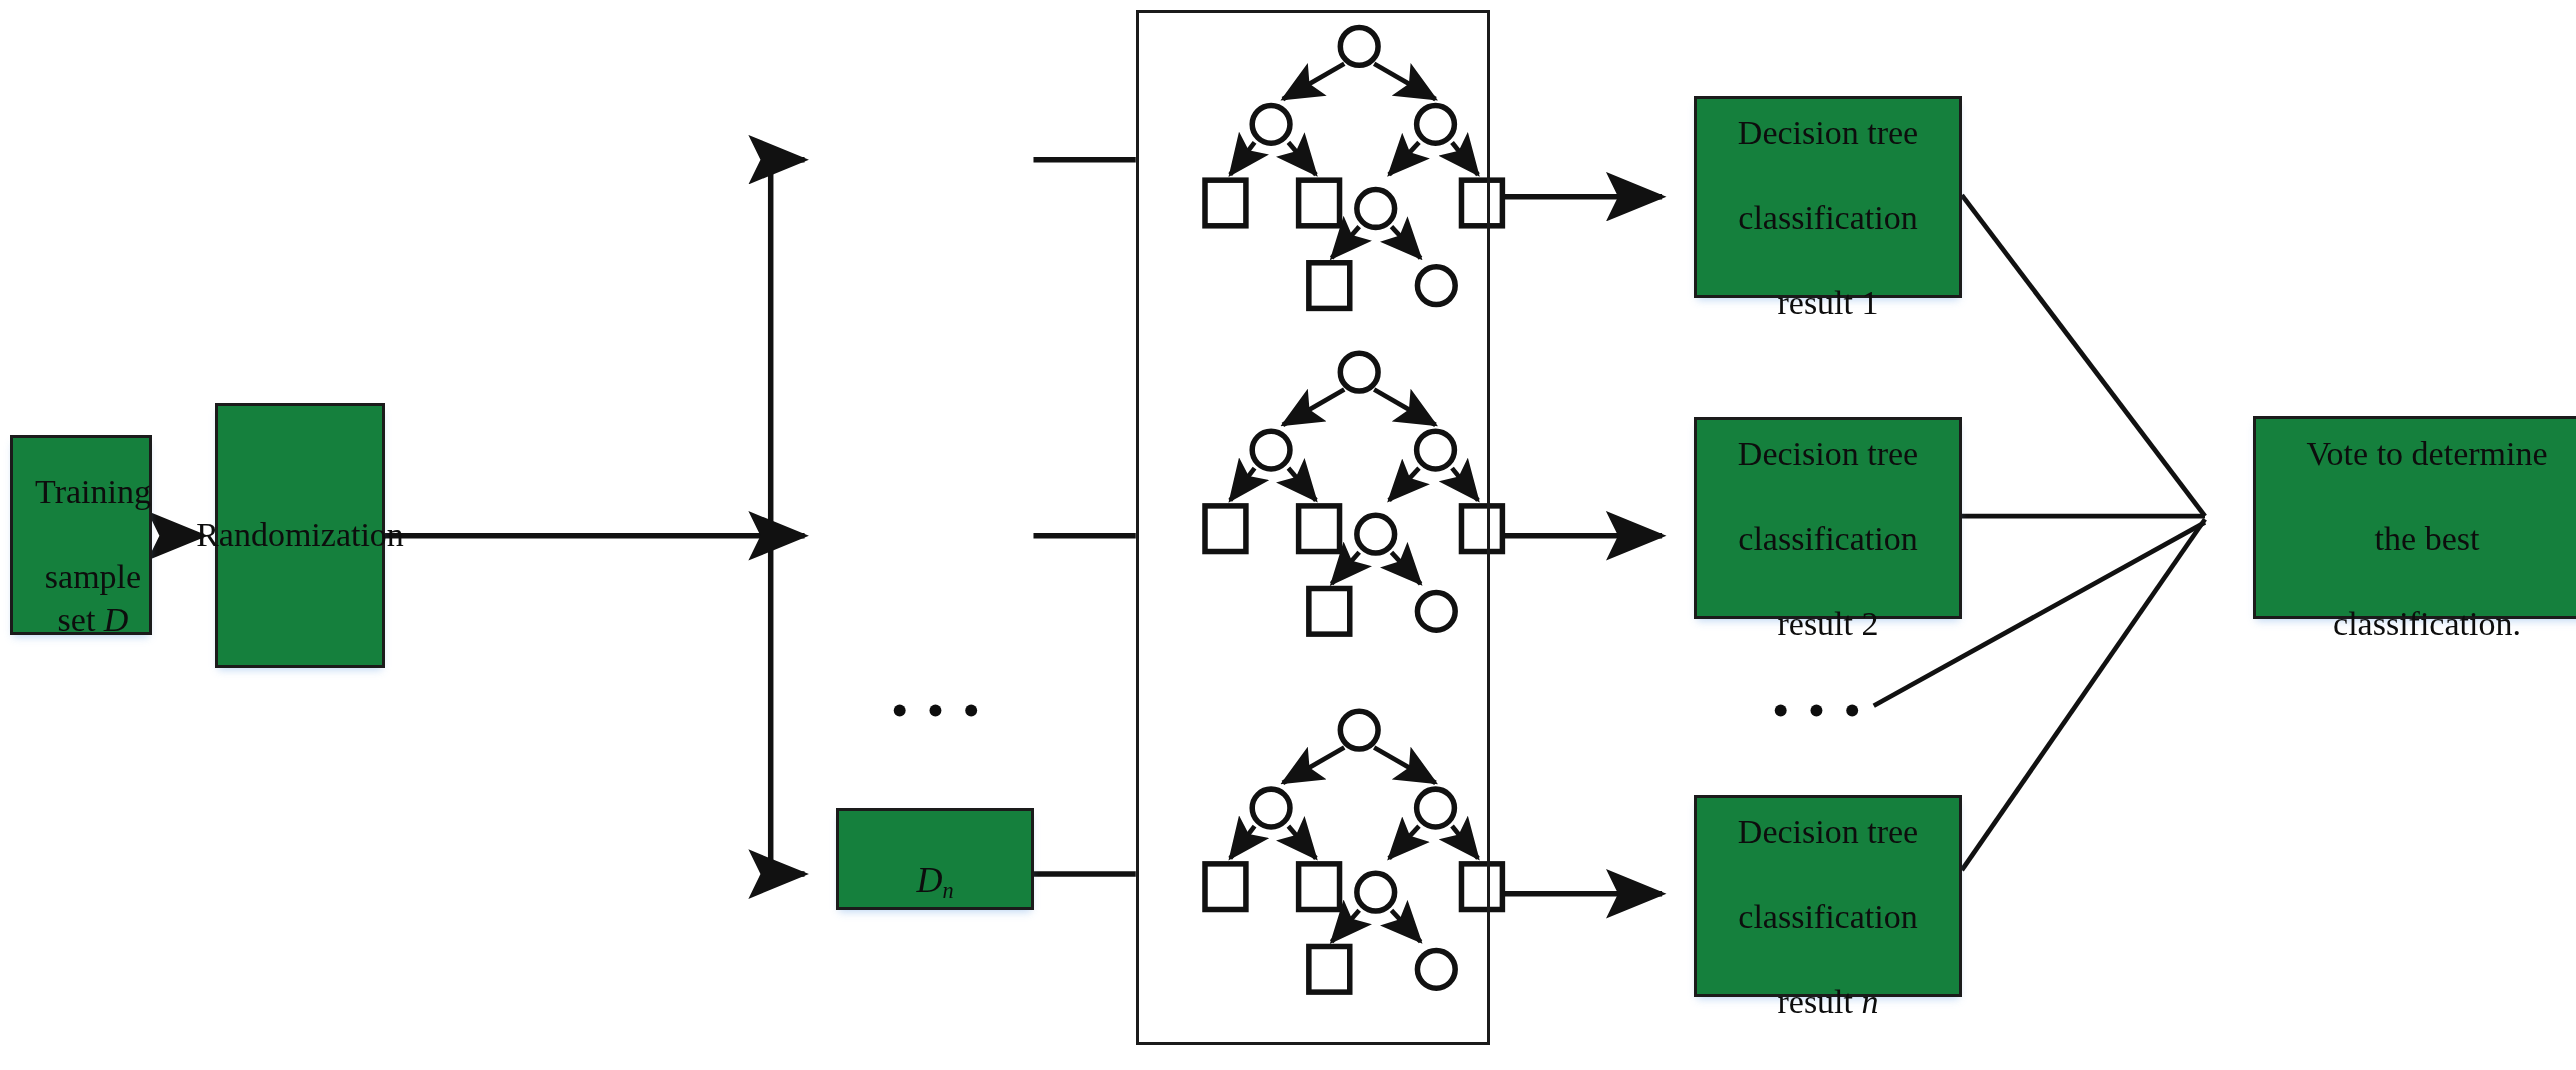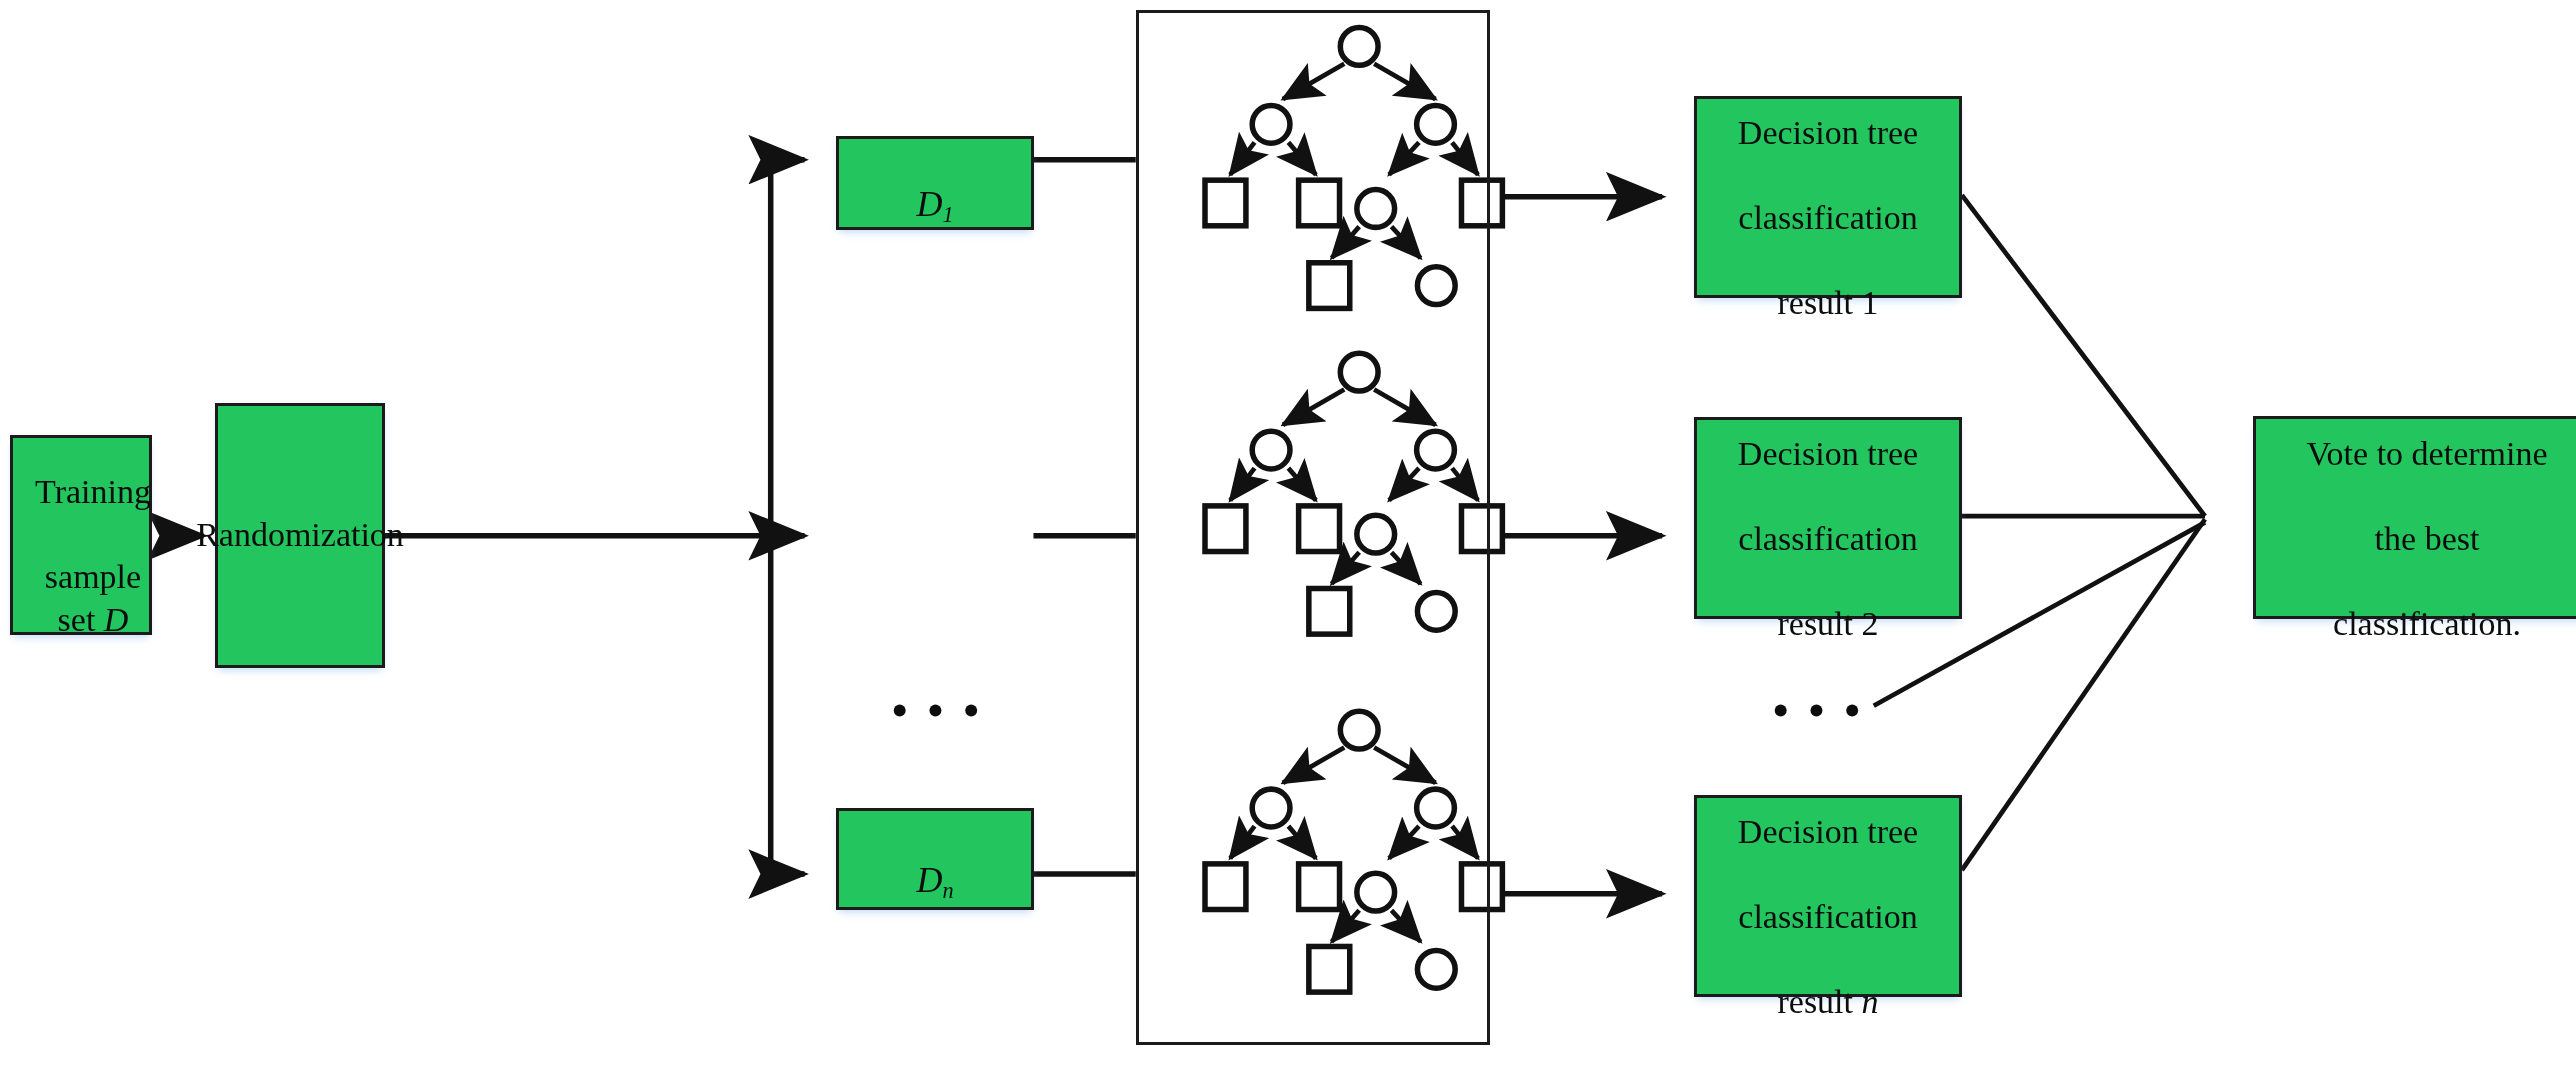--- a/index.html
+++ b/index.html
@@ -21,21 +21,21 @@
     left: 0;
     top: 0;
     width: 2576px;
     height: 1070px;
     overflow: visible;
   }
   .node-box {
     position: absolute;
     box-sizing: border-box;
     border: 3.1px solid #1b1b1b;
-    background: #22c55e;
+    background: #15803d;
     display: flex;
     align-items: center;
     justify-content: center;
     text-align: center;
     color: #0d0d0d;
     line-height: 1.25;
     box-shadow: 0 4.7px 7.9px -3.1px rgba(120,170,230,0.45);
   }
   .node-box .label {
     padding: 0 7.9px;
@@ -179,25 +179,20 @@
     <div class="label big-text">
       <span>Training</span><br>
       <span>sample set </span><span class="ital">D</span>
     </div>
   </div>
 
   <div class="node-box" style="left:215px; top:403px; width:170px; height:265px;">
     <div class="label big-text">Randomization</div>
   </div>
 
-  <div class="node-box" style="left:836px; top:136px; width:198px; height:94px;">
-    <div class="label d-text">
-      <span>D</span><sub>1</sub>
-    </div>
-  </div>
 
 
   <div class="node-box" style="left:836px; top:808px; width:198px; height:102px;">
     <div class="label d-text">
       <span>D</span><sub>n</sub>
     </div>
   </div>
 
   <div class="ellipsis" style="left:892px; top:689px;">• • •</div>
 

